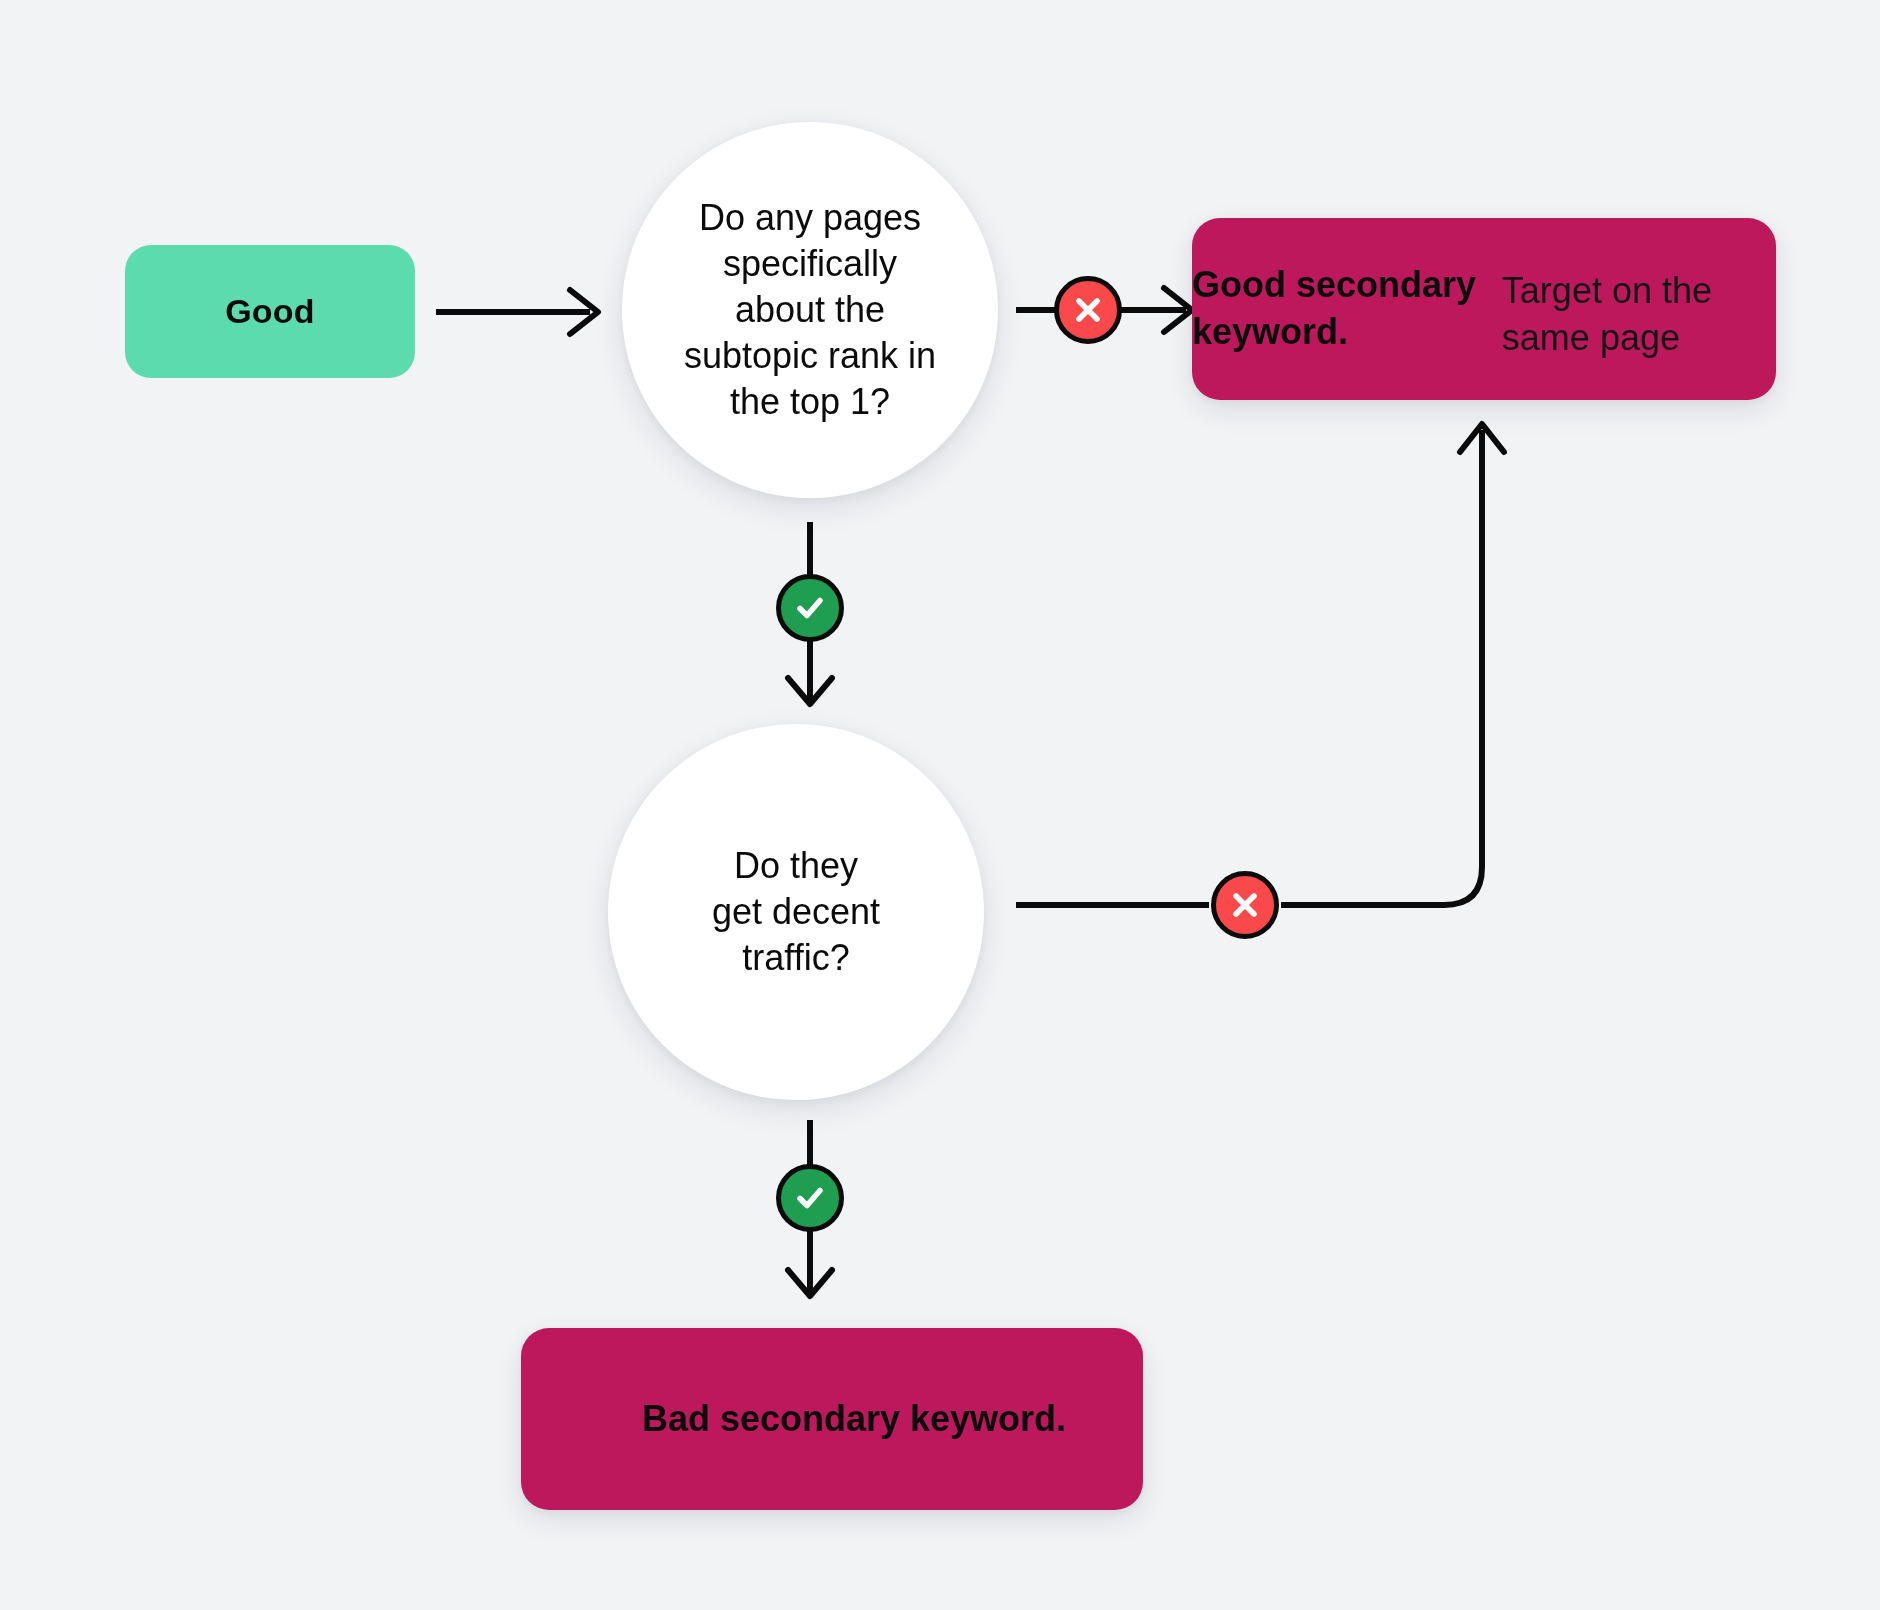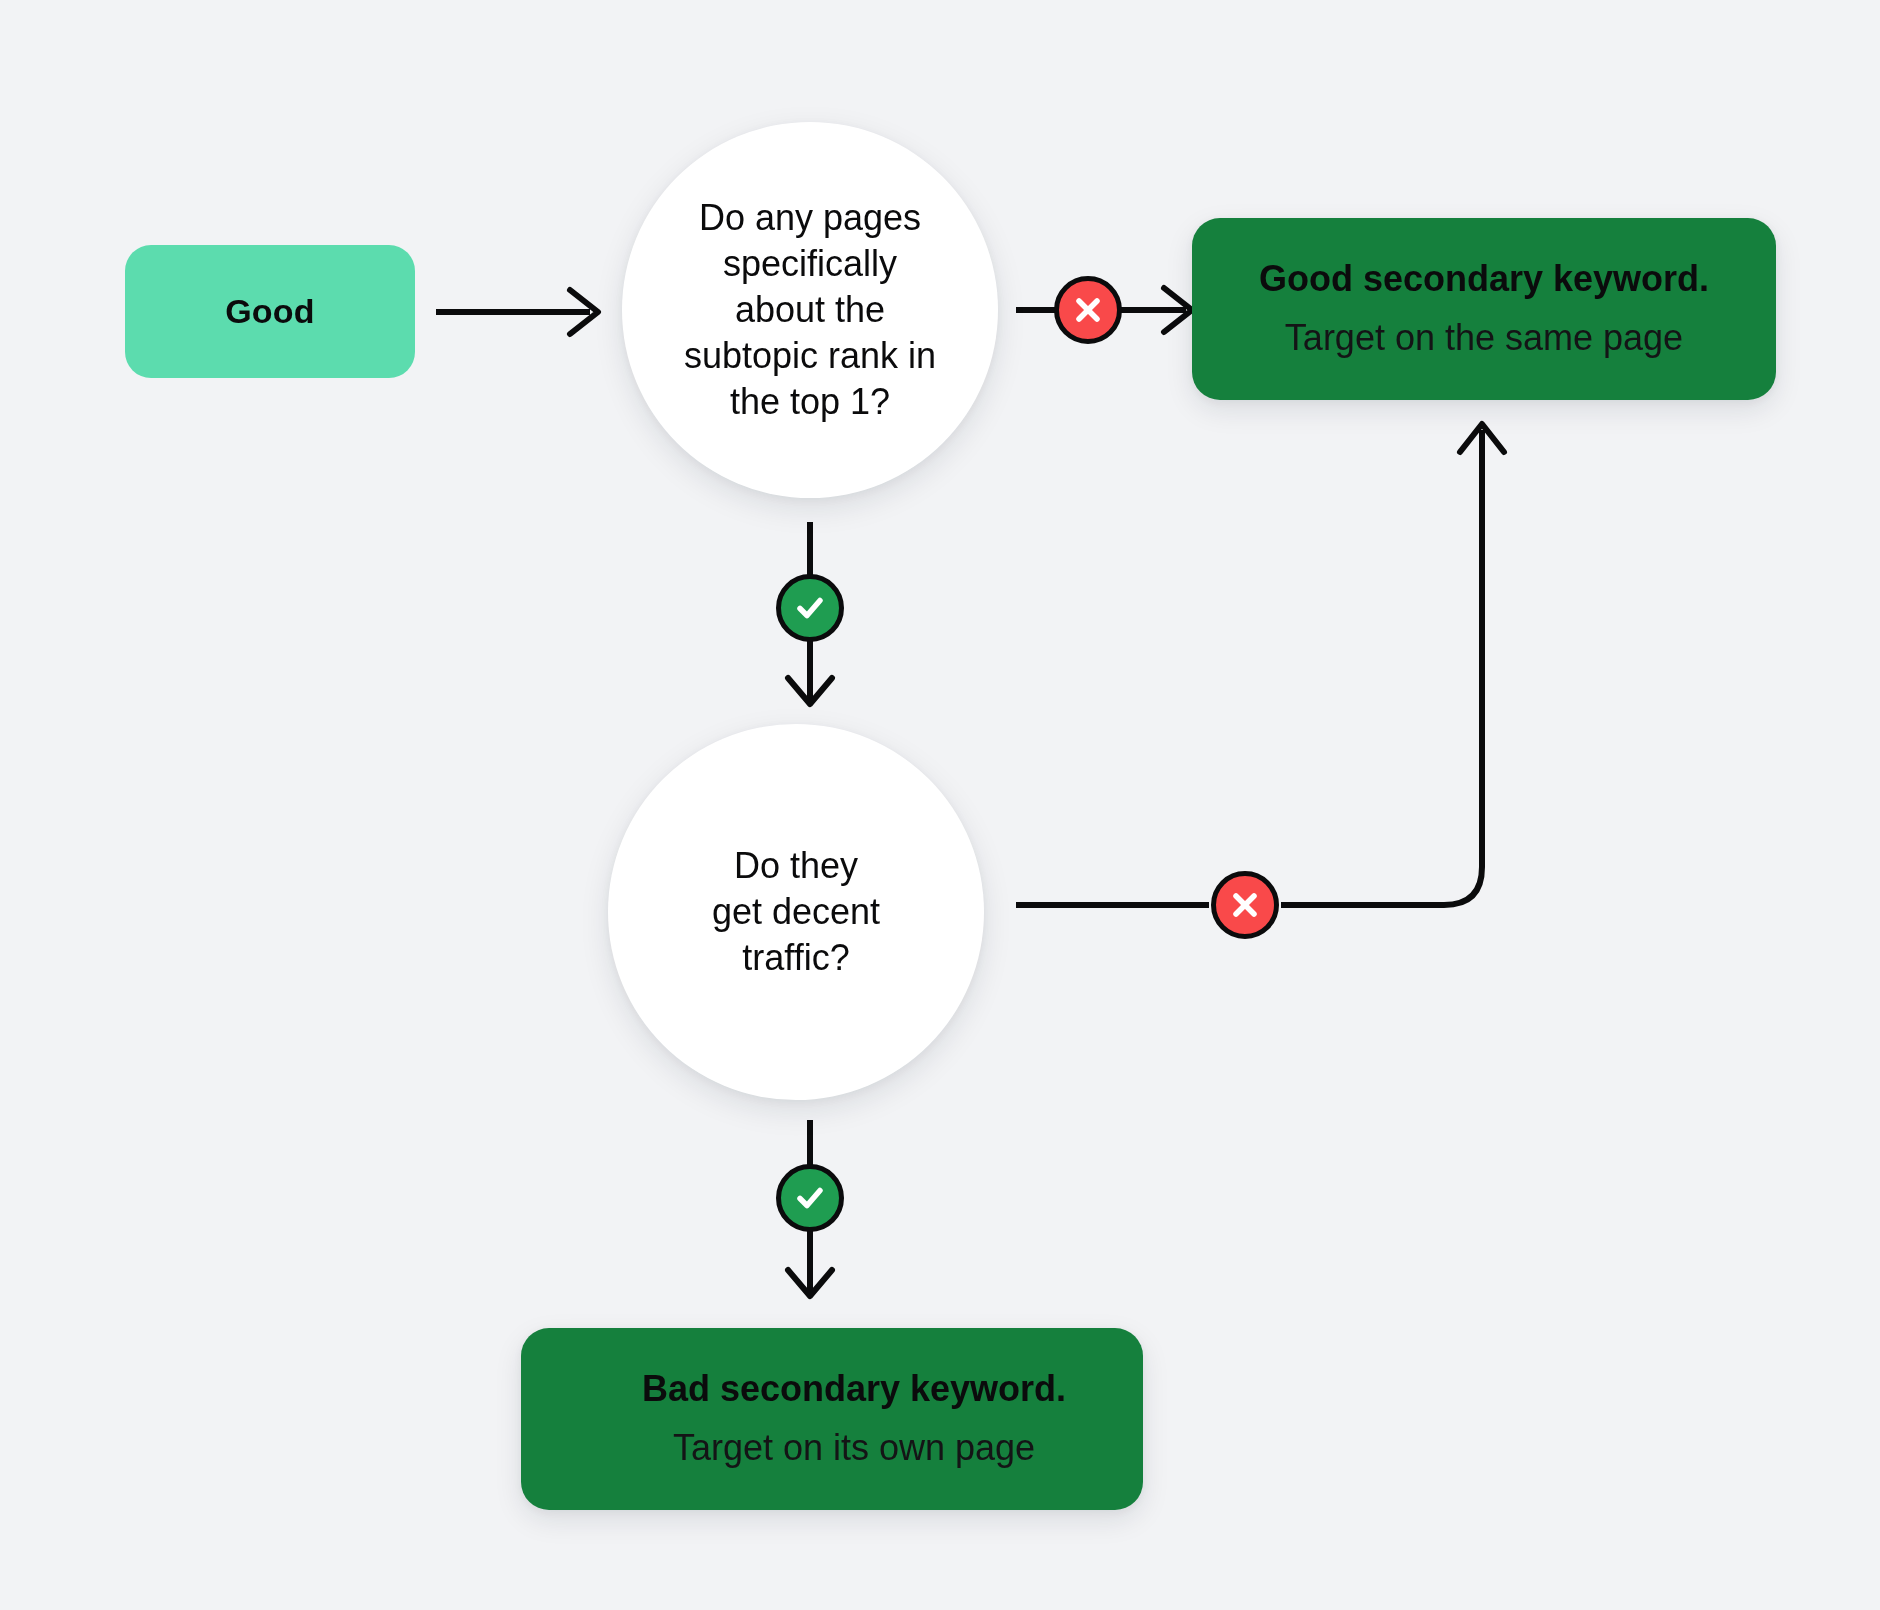--- a/index.html
+++ b/index.html
@@ -82,24 +82,24 @@
     left: 608px;
     top: 724px;
     width: 376px;
     height: 376px;
     align-items: center;
   }
 
   
   .outcome-card {
     position: absolute;
-    background: #15803d;
+    background: #be185d;
     border-radius: 28px;
     display: flex;
-    flex-direction: column;
+    flex-direction: row;
     align-items: center;
     justify-content: center;
     box-shadow: 0 10px 28px rgba(22, 30, 45, 0.10),
                 0 2px 8px rgba(22, 30, 45, 0.05);
   }
   .outcome-title {
     font-size: 36px;
     font-weight: bold;
     color: #0b0b0c;
     line-height: 1.3;
@@ -200,21 +200,20 @@
 traffic?</span>
   </div>
 
   <div class="outcome-card" id="outcome-good">
     <span class="outcome-title">Good secondary keyword.</span>
     <span class="outcome-sub">Target on the same page</span>
   </div>
 
   <div class="outcome-card" id="outcome-bad">
     <span class="outcome-title">Bad secondary keyword.</span>
-    <span class="outcome-sub">Target on its own page</span>
   </div>
 
   <div class="edge-badge no-badge" id="badge-no-rank">
     <svg width="34" height="34" viewBox="0 0 34 34">
       <line x1="8" y1="8" x2="26" y2="26" stroke="#ffffff" stroke-width="5.5" stroke-linecap="round"></line>
       <line x1="26" y1="8" x2="8" y2="26" stroke="#ffffff" stroke-width="5.5" stroke-linecap="round"></line>
     </svg>
   </div>
 
   <div class="edge-badge yes-badge" id="badge-yes-rank">

